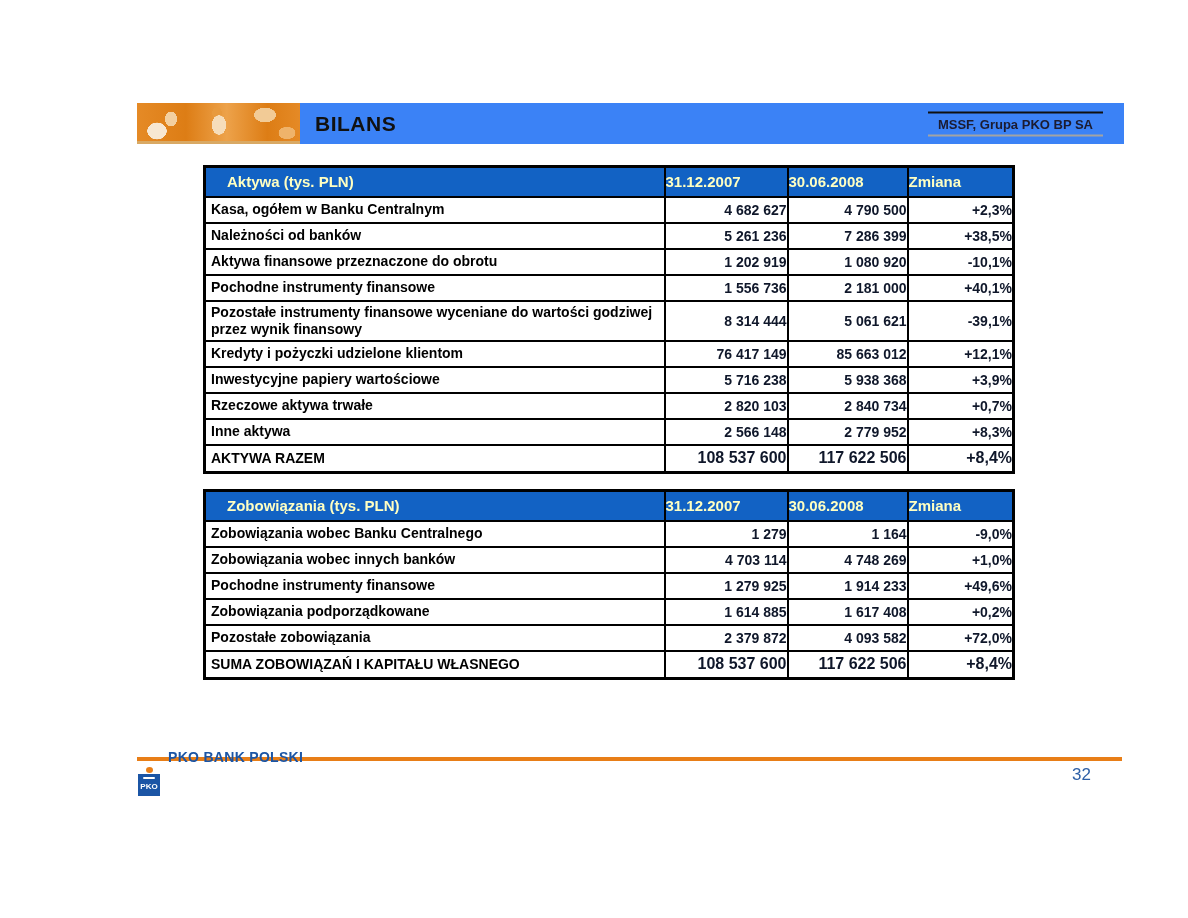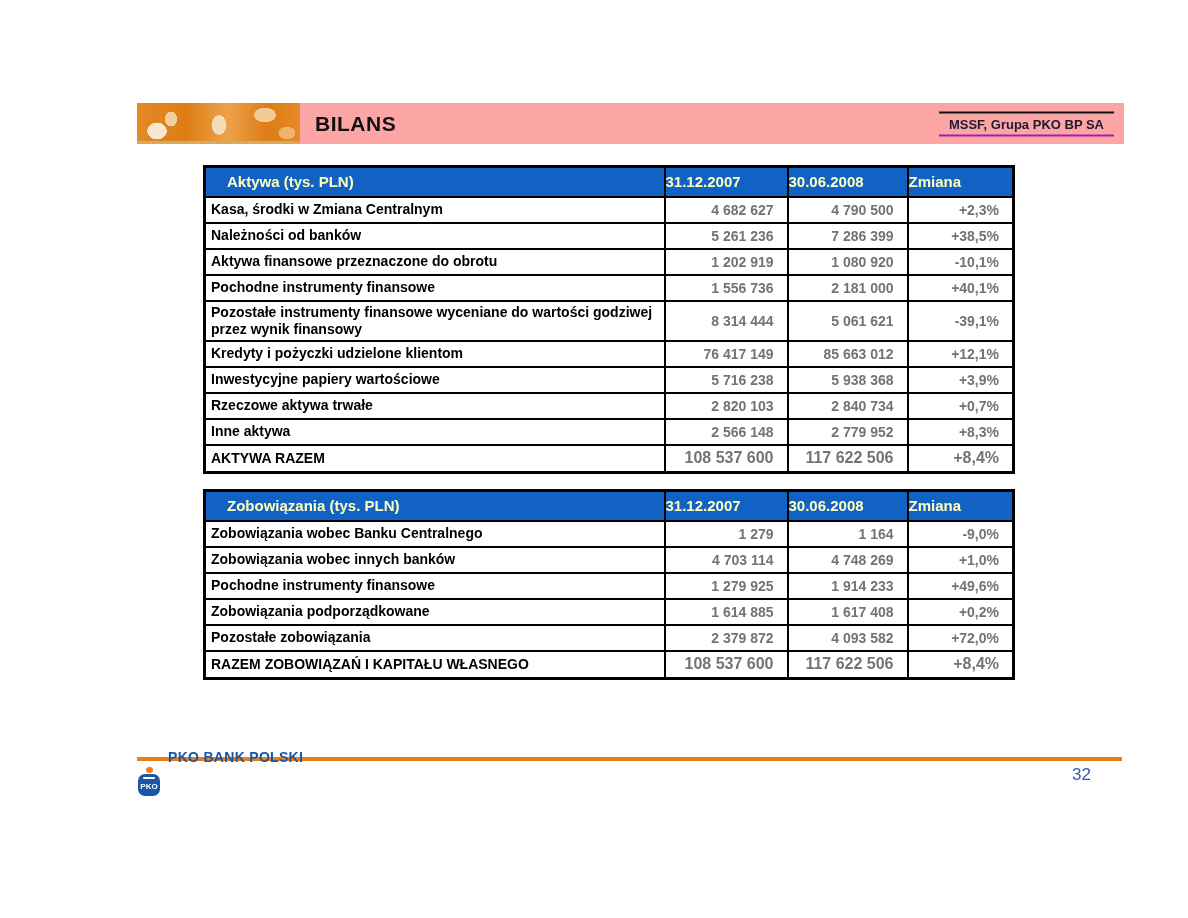--- a/index.html
+++ b/index.html
@@ -1,57 +1,57 @@
 <!DOCTYPE html>
 <html><head>
 <meta charset="utf-8">
 <style>
   *{box-sizing:border-box;margin:0;padding:0}
   html,body{width:1188px;height:918px}
   body{background:#ffffff;font-family:"Liberation Sans",sans-serif;position:relative;overflow:hidden}
 
   
-  .header-band{position:absolute;left:137px;top:103px;width:987px;height:41px;background:#fca5a5}
+  .header-band{position:absolute;left:137px;top:103px;width:987px;height:41px;background:#3b82f6}
   .photo-strip{position:absolute;left:0;top:0;width:163px;height:41px;
     background:
       radial-gradient(ellipse 16px 14px at 20px 28px,#f7e7d2 0 60%,rgba(0,0,0,0) 61%),
       radial-gradient(ellipse 10px 12px at 34px 16px,#f3cf9f 0 60%,rgba(0,0,0,0) 61%),
       radial-gradient(ellipse 12px 16px at 82px 22px,#f6ddba 0 60%,rgba(0,0,0,0) 61%),
       radial-gradient(ellipse 8px 9px at 80px 10px,#e89a3e 0 60%,rgba(0,0,0,0) 61%),
       radial-gradient(ellipse 18px 12px at 128px 12px,#f2cb96 0 60%,rgba(0,0,0,0) 61%),
       radial-gradient(ellipse 14px 10px at 150px 30px,#efb36a 0 60%,rgba(0,0,0,0) 61%),
       linear-gradient(90deg,#e58a26,#dd7d15 30%,#eda24a 55%,#dd7d15 80%,#e58a26);
     border-bottom:3px solid #d9a964}
   .band-title{position:absolute;left:178px;top:0;height:41px;display:flex;align-items:center;
     font-size:21px;font-weight:bold;color:#111;letter-spacing:.5px}
-  .mssf{position:absolute;right:10px;top:50%;transform:translateY(-50%);
-    border-top:2px solid #101010;border-bottom:2px solid #a21caf;
+  .mssf{position:absolute;right:21px;top:50%;transform:translateY(-50%);
+    border-top:2px solid #101010;border-bottom:2px solid #a3a3a3;
     padding:3px 10px;font-size:13px;font-weight:bold;color:#1b1b30;white-space:nowrap}
 
   
   table.fin{position:absolute;left:203px;border-collapse:collapse;table-layout:fixed;width:809px;
     border:3px solid #000;background:#fff}
   table.fin th,table.fin td{border:2px solid #000;overflow:hidden;vertical-align:middle}
   table.fin thead th{background:#1262C4;color:#FFFFC2;font-size:15px;font-weight:bold;height:30px;text-align:left}
   table.fin thead th.hlabel{text-align:left;padding-left:21px}
   td.lbl{font-size:14px;font-weight:bold;color:#000;text-align:left;padding:1px 4px 1px 5px;line-height:17px}
-  td.num{font-size:14px;font-weight:bold;color:#737373;text-align:right;padding-right:13px}
+  td.num{font-size:14px;font-weight:bold;color:#0f172a;text-align:right;padding-right:0}
   tr.r{height:26px}
   tr.tall{height:40px}
   tr.total{height:28px}
   tr.total td.lbl{font-size:14px}
   tr.total td.num{font-size:16px}
   #table-aktywa{top:165px}
   #table-zobowiazania{top:489px}
 
   
   .footer-line{position:absolute;left:137px;top:757px;width:985px;height:4px;background:#E87E17}
   .logo{position:absolute;left:137px;top:767px;width:26px;height:31px}
   .logo .dot{position:absolute;left:9px;top:0;width:7px;height:6px;background:#E87E17;border-radius:50%}
-  .logo .box{position:absolute;left:1px;top:7px;width:22px;height:22px;background:#1B55A5;border-radius:7px;
+  .logo .box{position:absolute;left:1px;top:7px;width:22px;height:22px;background:#1B55A5;border-radius:0;
     display:flex;align-items:center;justify-content:center}
   .logo .box .slot{position:absolute;top:3px;left:5px;width:12px;height:2px;background:#fff;border-radius:1px}
   .logo .box .pko{color:#fff;font-size:8px;font-weight:bold;letter-spacing:0;margin-top:2px}
   .logo-text{position:absolute;left:168px;top:749px;font-size:14px;font-weight:bold;color:#1B55A5;letter-spacing:.3px;white-space:nowrap}
   .page-number{position:absolute;left:1072px;top:765px;font-size:17px;color:#2D5FA6}
 </style>
 </head>
 <body>
 
 <div class="slide">
@@ -72,21 +72,21 @@
     <thead>
       <tr>
         <th class="hlabel">Aktywa (tys. PLN)</th>
         <th>31.12.2007</th>
         <th>30.06.2008</th>
         <th>Zmiana</th>
       </tr>
     </thead>
     <tbody>
       <tr class="r">
-        <td class="lbl">Kasa, środki w Zmiana Centralnym</td>
+        <td class="lbl">Kasa, ogółem w Banku Centralnym</td>
         <td class="num">4 682 627</td>
         <td class="num">4 790 500</td>
         <td class="num">+2,3%</td>
       </tr>
       <tr class="r">
         <td class="lbl">Należności od banków</td>
         <td class="num">5 261 236</td>
         <td class="num">7 286 399</td>
         <td class="num">+38,5%</td>
       </tr>
@@ -181,21 +181,21 @@
         <td class="num">1 617 408</td>
         <td class="num">+0,2%</td>
       </tr>
       <tr class="r">
         <td class="lbl">Pozostałe zobowiązania</td>
         <td class="num">2 379 872</td>
         <td class="num">4 093 582</td>
         <td class="num">+72,0%</td>
       </tr>
       <tr class="total">
-        <td class="lbl">RAZEM ZOBOWIĄZAŃ I KAPITAŁU WŁASNEGO</td>
+        <td class="lbl">SUMA ZOBOWIĄZAŃ I KAPITAŁU WŁASNEGO</td>
         <td class="num">108 537 600</td>
         <td class="num">117 622 506</td>
         <td class="num">+8,4%</td>
       </tr>
     </tbody>
   </table>
 
   <div class="footer-line"></div>
   <div class="logo">
     <div class="dot"></div>

